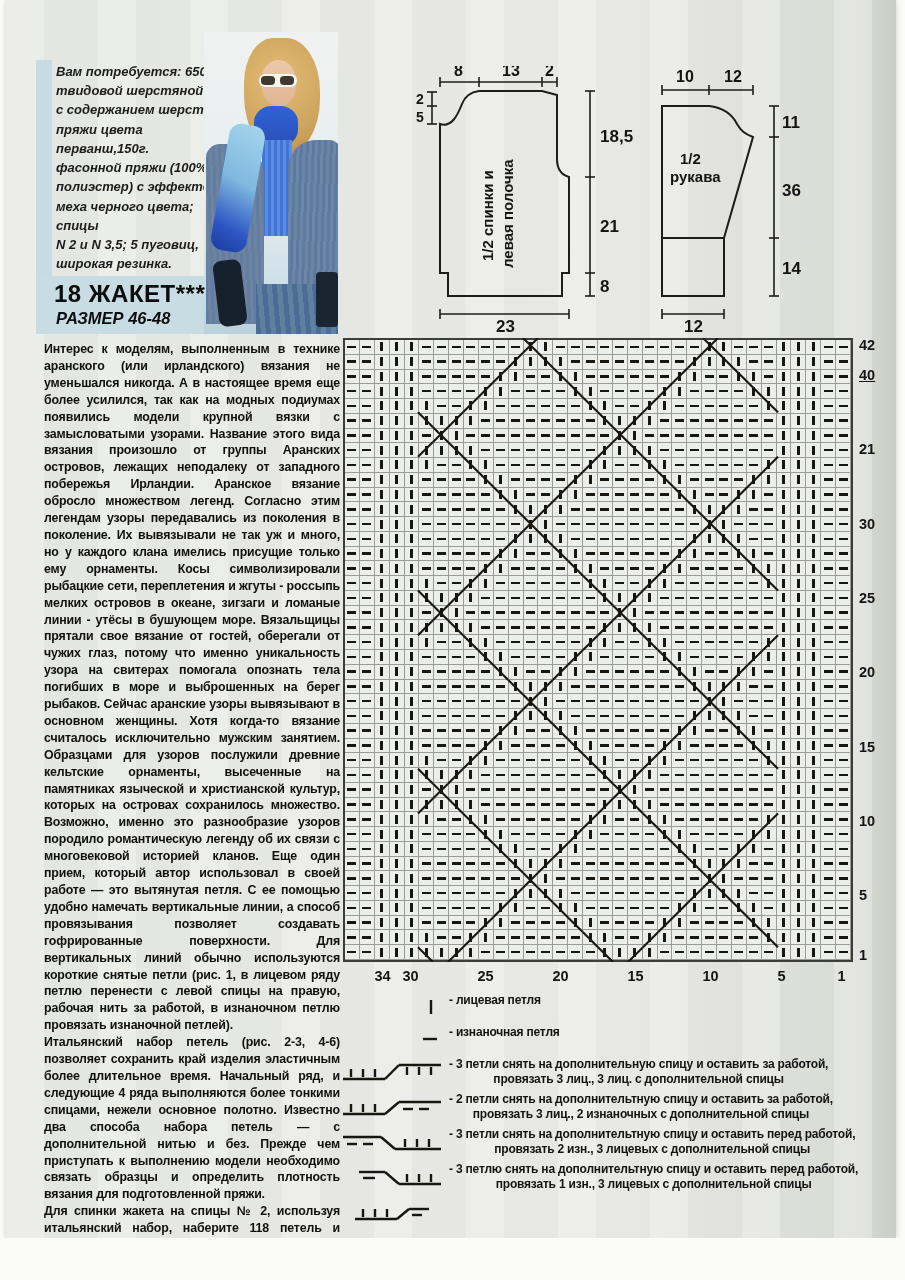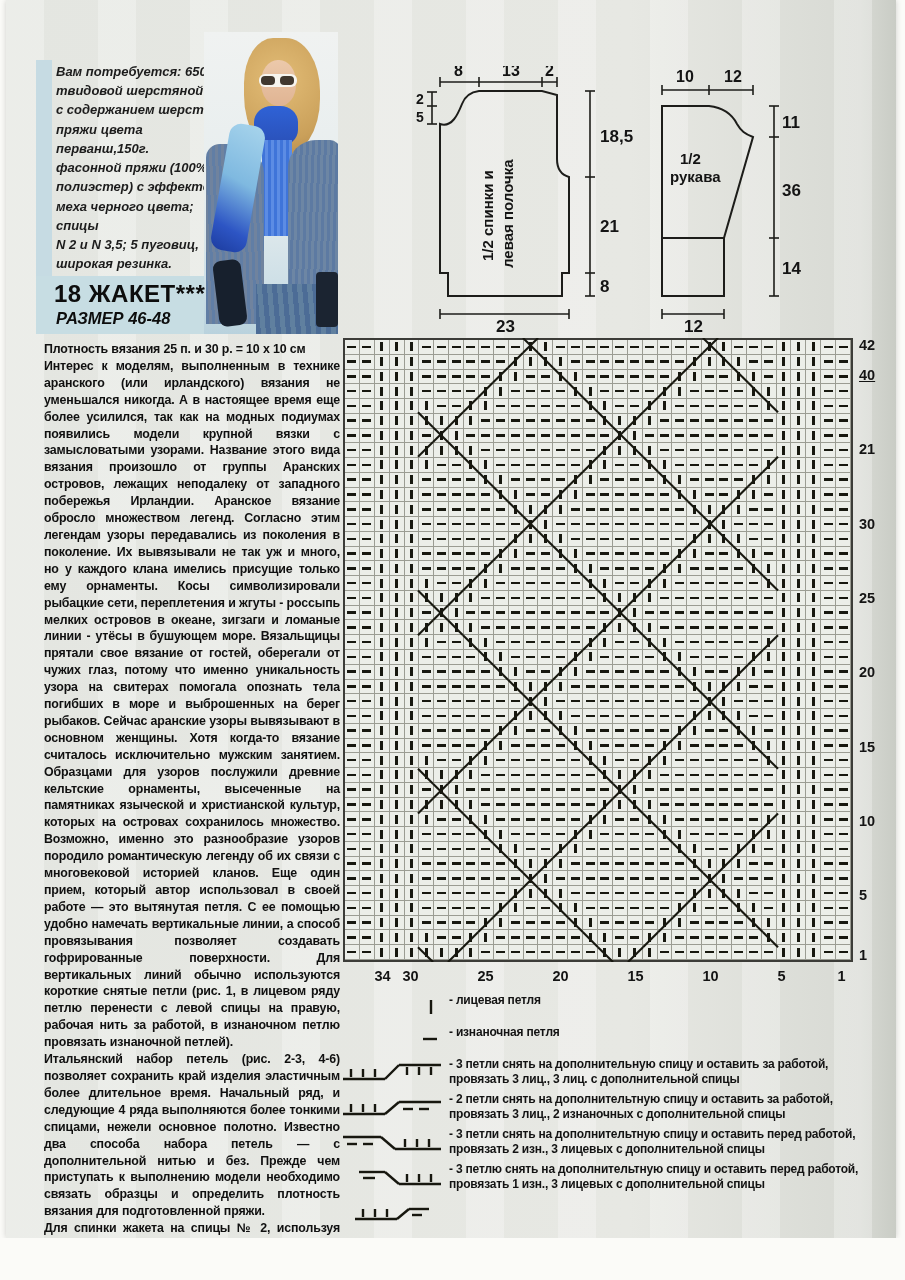--- a/index.html
+++ b/index.html
@@ -53,21 +53,21 @@
   .cable-overlay{position:absolute;left:0;top:0;pointer-events:none;}
   .cable-overlay line{stroke:#17170f;stroke-width:2.1;}
   .chart-rlabel{position:absolute;left:516px;font-size:14.5px;font-weight:bold;color:#141414;}
   .chart-blabel{position:absolute;top:630px;font-size:14.5px;font-weight:bold;color:#141414;}
   
   .legend{position:absolute;left:335px;top:993px;width:562px;}
   .lrow{display:flex;align-items:flex-start;margin-bottom:5px;}
   .lsym{width:102px;display:flex;justify-content:flex-end;flex:none;padding-top:1px;}
   .lsym svg{display:block;}
   .lsym line{stroke:#17170f;stroke-width:2.4;}
-  .ltext{margin-left:6px;font-size:12px;line-height:15px;white-space:pre-line;color:#131313;font-weight:bold;letter-spacing:-0.2px;}
+  .ltext{margin-left:6px;font-size:12px;line-height:15px;white-space:pre-line;color:#131313;font-weight:bold;letter-spacing:-0.2px;text-align:center;}
   .bottom-white{position:absolute;left:0;top:1238px;width:905px;height:42px;background:#fbfbf8;}
 </style>
 </head>
 <body>
 
 <div class="paper">
 
   <div class="tl-block">
     <div class="blue-strip"></div>
     <div class="band"></div>
@@ -163,21 +163,20 @@
       <text x="148" y="62" font-size="17">11</text>
       <text x="148" y="130" font-size="17">36</text>
       <text x="148" y="208" font-size="17">14</text>
       <text x="50" y="266" font-size="17">12</text>
       <text x="46" y="98" font-size="15">1/2</text>
       <text x="36" y="116" font-size="15">рукава</text>
     </svg>
   </div>
 
   <div class="article">
-    <p>Плотность вязания 25 п. и 30 р. = 10 х 10 см</p>
     <p>Интерес к моделям, выполненным в технике аранского (или ирландского) вязания не уменьшался никогда. А в настоящее время еще более усилился, так как на модных подиумах появились модели крупной вязки с замысловатыми узорами. Название этого вида вязания произошло от группы Аранских островов, лежащих неподалеку от западного побережья Ирландии. Аранское вязание обросло множеством легенд. Согласно этим легендам узоры передавались из поколения в поколение. Их вывязывали не так уж и много, но у каждого клана имелись присущие только ему орнаменты. Косы символизировали рыбацкие сети, переплетения и жгуты - россыпь мелких островов в океане, зигзаги и ломаные линии - утёсы в бушующем море. Вязальщицы прятали свое вязание от гостей, оберегали от чужих глаз, потому что именно уникальность узора на свитерах помогала опознать тела погибших в море и выброшенных на берег рыбаков. Сейчас аранские узоры вывязывают в основном женщины. Хотя когда-то вязание считалось исключительно мужским занятием. Образцами для узоров послужили древние кельтские орнаменты, высеченные на памятниках языческой и христианской культур, которых на островах сохранилось множество. Возможно, именно это разнообразие узоров породило романтическую легенду об их связи с многовековой историей кланов. Еще один прием, который автор использовал в своей работе — это вытянутая петля. С ее помощью удобно намечать вертикальные линии, а способ провязывания позволяет создавать гофрированные поверхности. Для вертикальных линий обычно используются короткие снятые петли (рис. 1, в лицевом ряду петлю перенести с левой спицы на правую, рабочая нить за работой, в изнаночном петлю провязать изнаночной петлей).</p>
     <p>Итальянский набор петель (рис. 2-3, 4-6) позволяет сохранить край изделия эластичным более длительное время. Начальный ряд, и следующие 4 ряда выполняются более тонкими спицами, нежели основное полотно. Известно два способа набора петель — с дополнительной нитью и без. Прежде чем приступать к выполнению модели необходимо связать образцы и определить плотность вязания для подготовленной пряжи.</p>
     <p>Для спинки жакета на спицы № 2, используя итальянский набор, наберите 118 петель и провяжите 8 см резинкой 1 х 1. Затем перейдите на спицы № 3,5 и продолжайте работу, распределив петли следующим образом: кром., 8 лиц., 2 изн., 3 лиц., 34 петли по схеме, 3 лиц., 2 изн., 12 лиц., 2 изн., 8 лиц., кром. (значения авторские, корректируется в соответствии с плотностью вязания). Выполнив</p>
   </div>
 
   <div class="chart-wrap">
     <div class="chart-grid" id="chart-grid">
         <div class="ccell">
           <i class="p"></i>
         </div>

